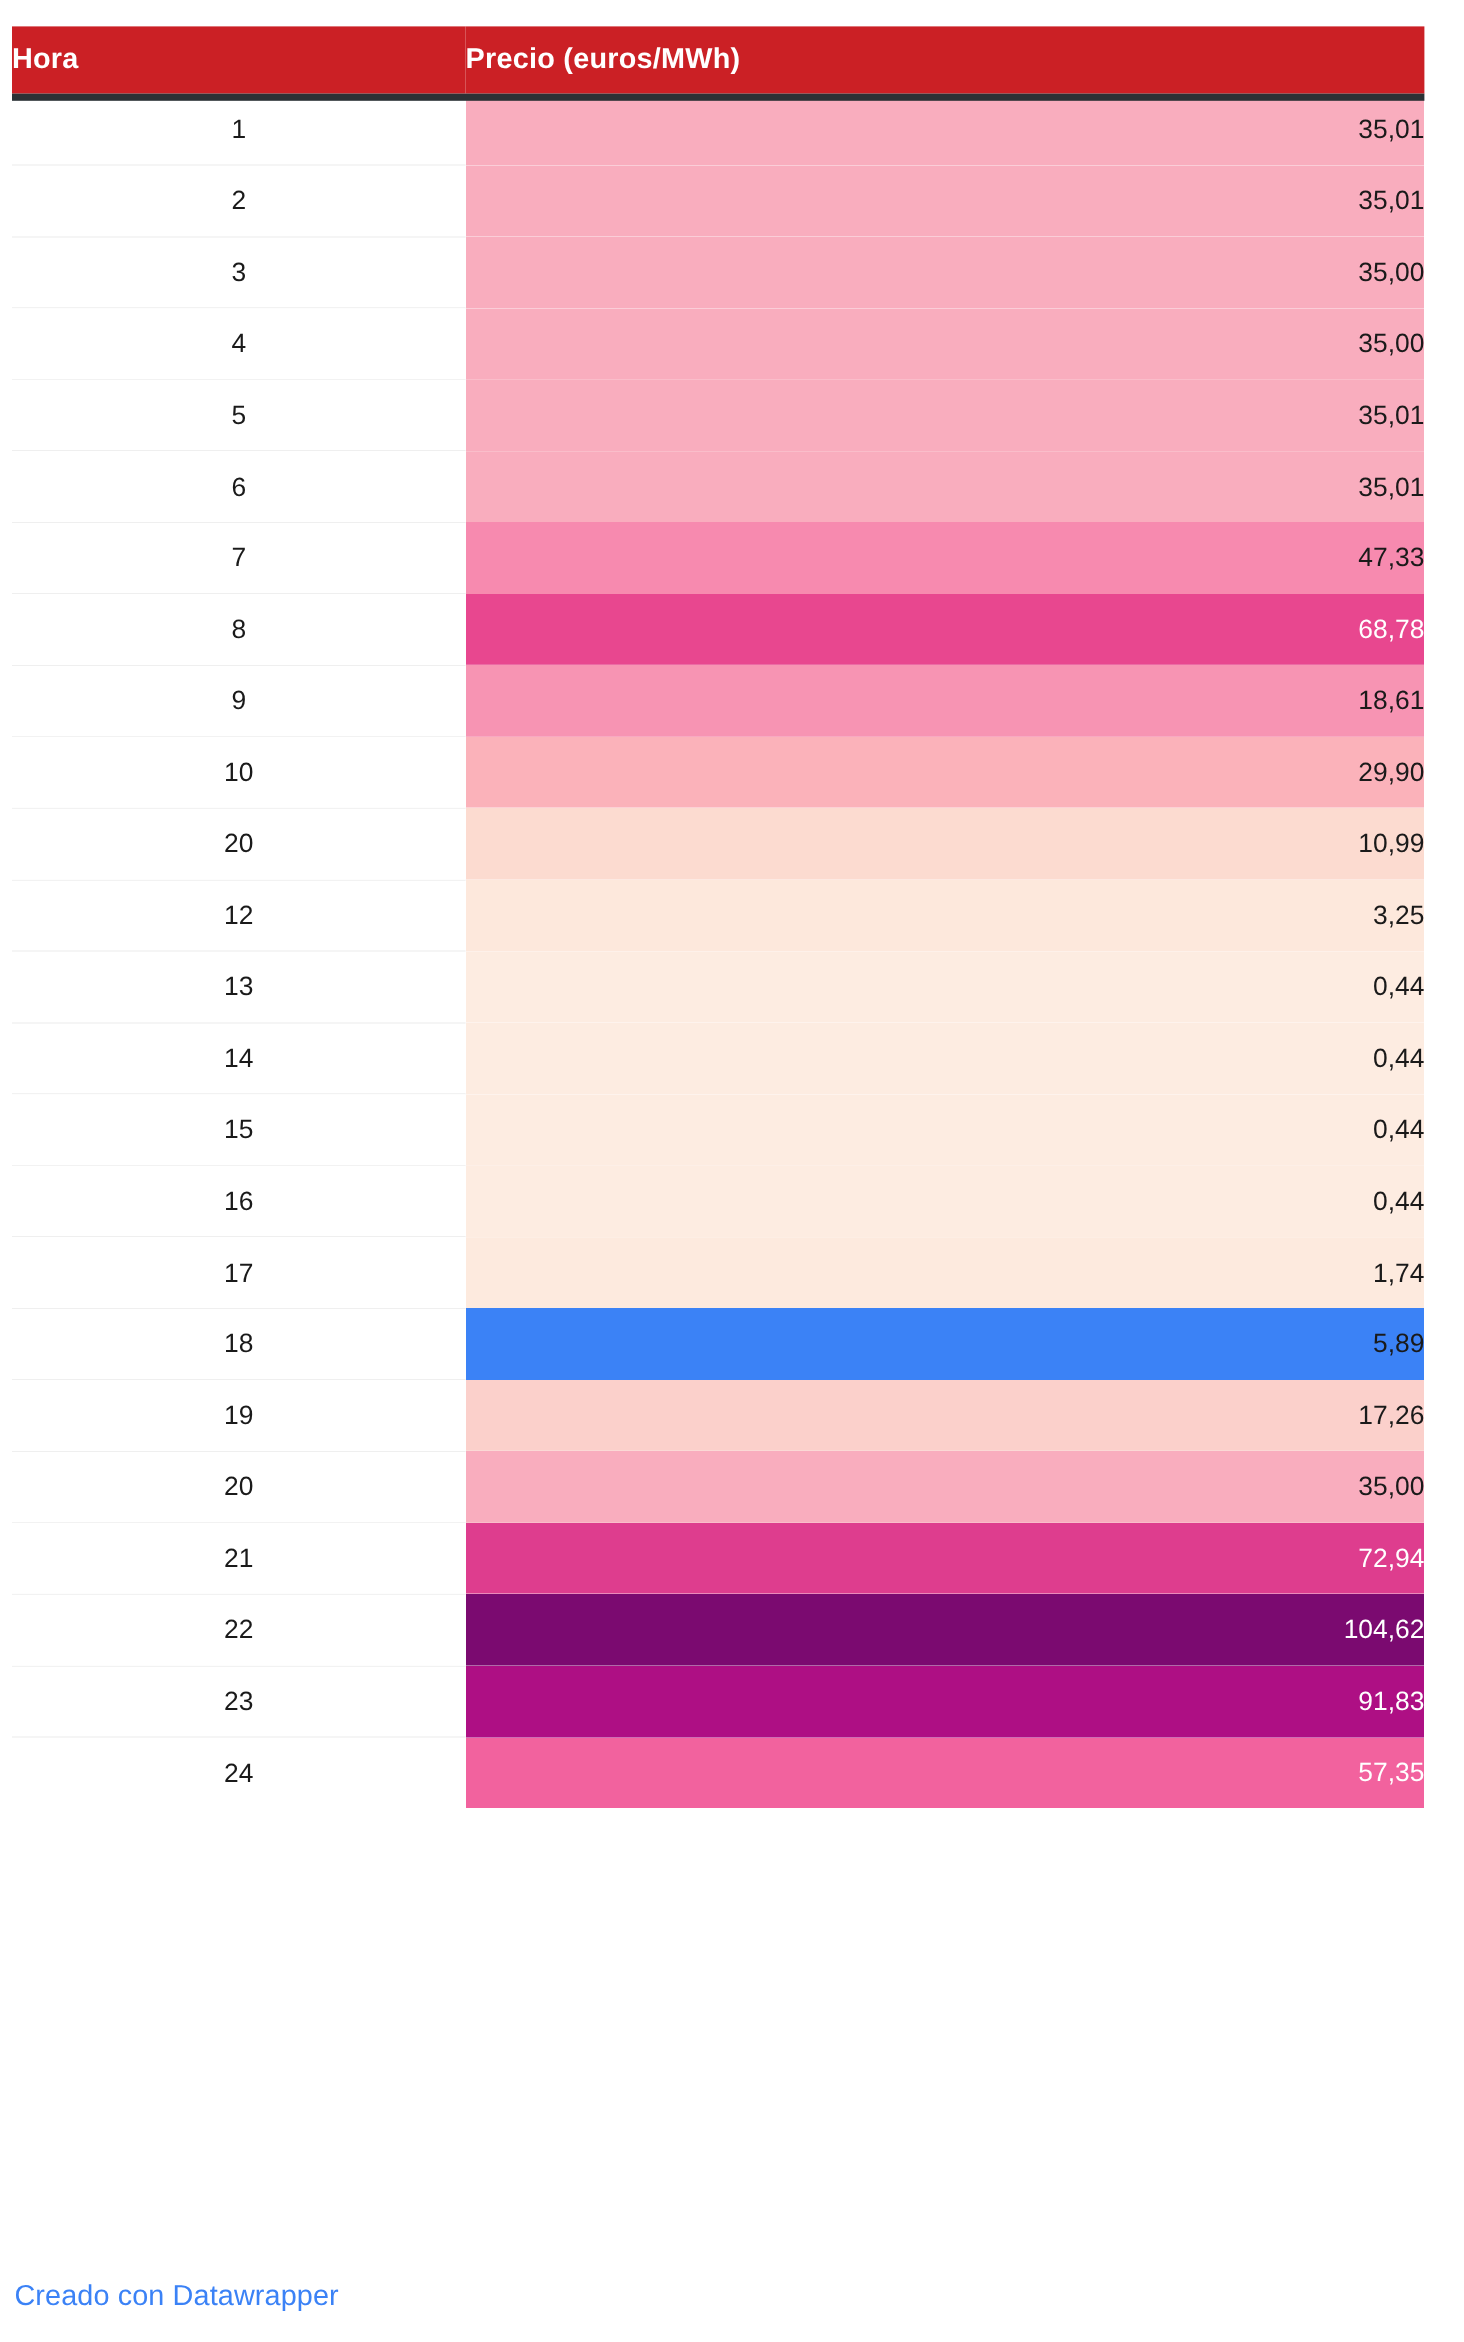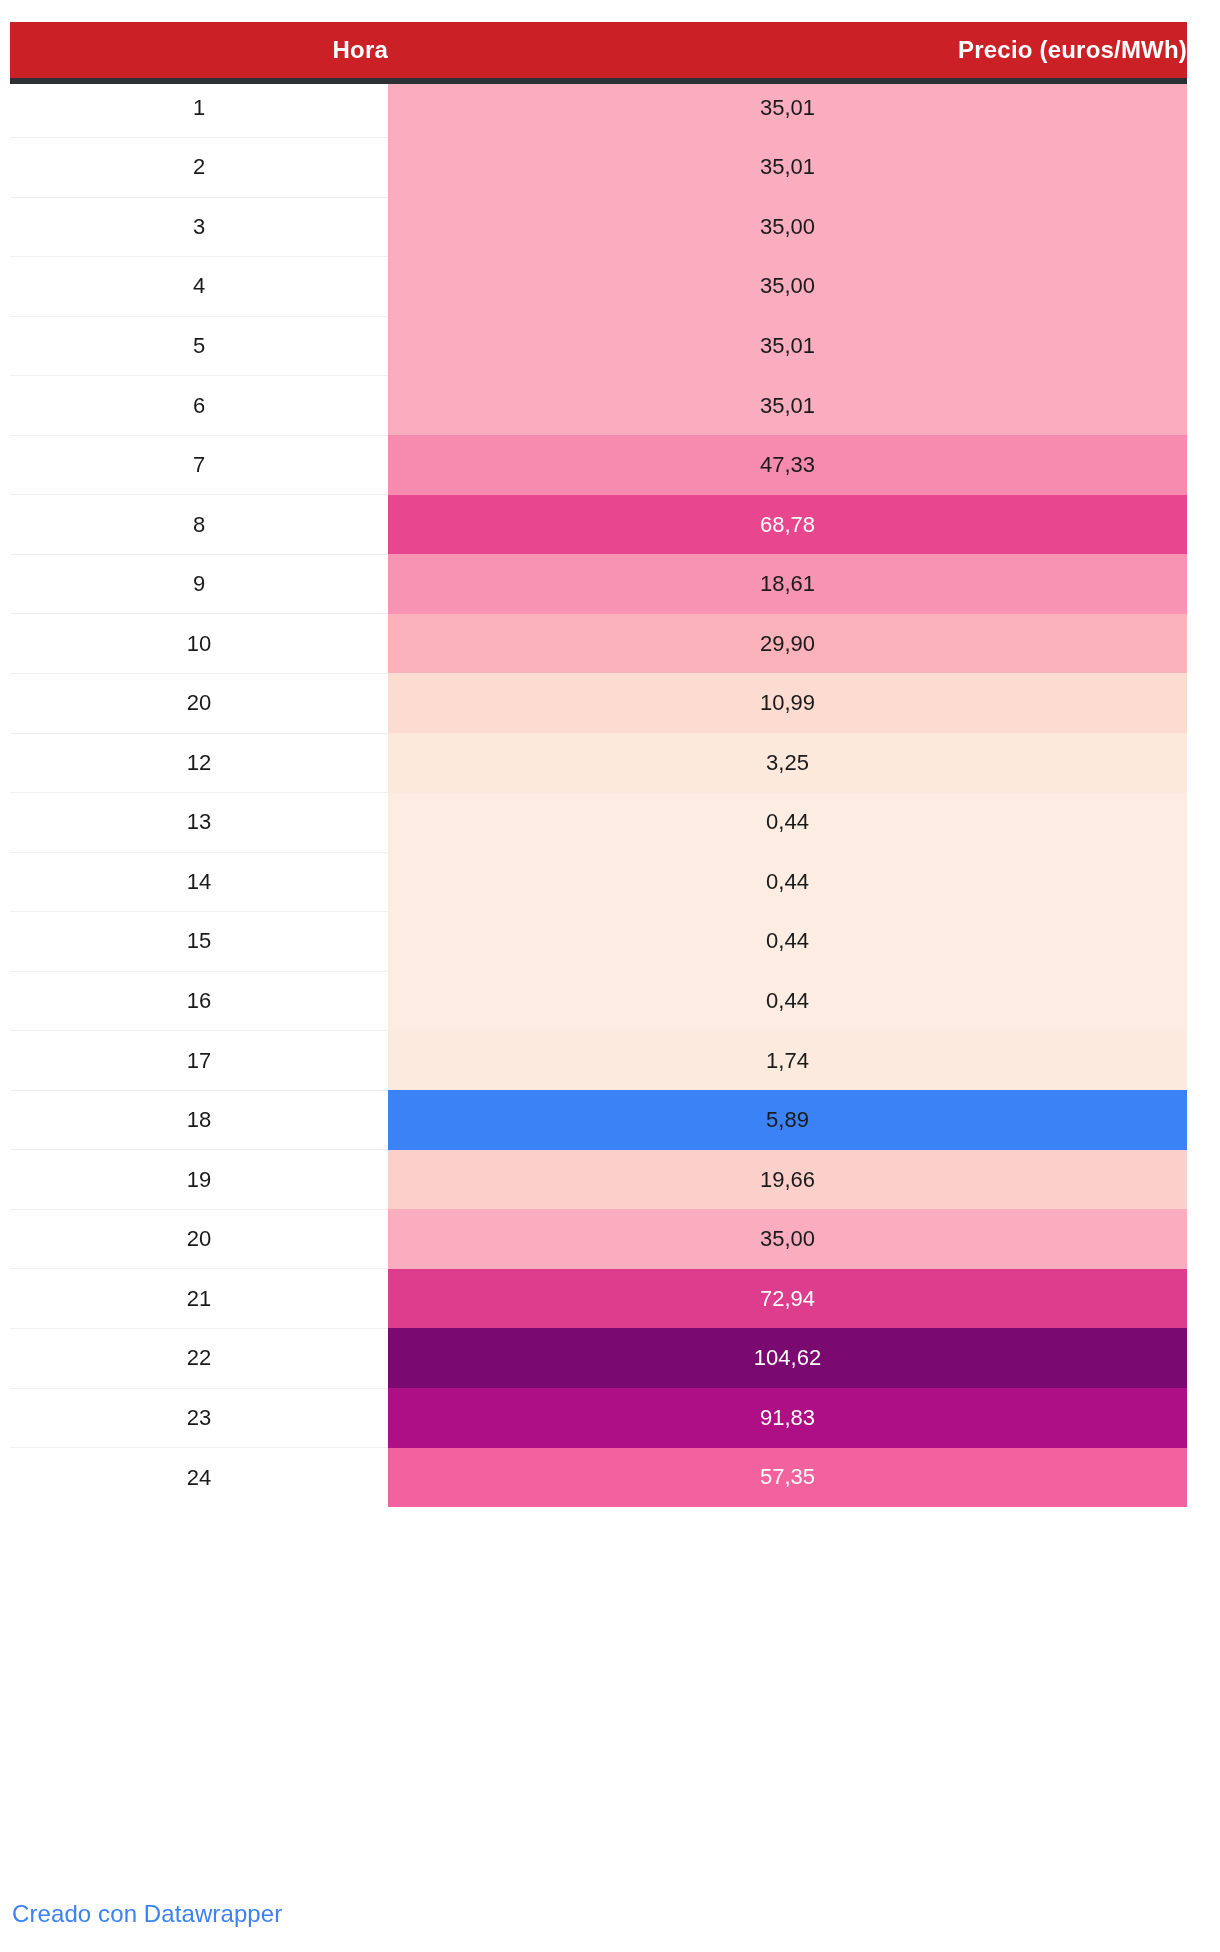--- a/index.html
+++ b/index.html
@@ -31,21 +31,21 @@
   }
   table.datatable col.col-hora  { width: 378px; }
   table.datatable col.col-precio{ width: 799px; }
 
   
   thead tr.header-row th {
     background: #cb2025;
     color: #ffffff;
     font-weight: bold;
     font-size: 24px;
-    text-align: right;
+    text-align: left;
     height: 56px;
     line-height: 56px;
     padding: 0;
     border: none;
     vertical-align: middle;
     letter-spacing: 0.2px;
   }
   thead tr.header-row th.th-hora   { padding-right: 0; }
   thead tr.header-row th.th-precio { padding-right: 0; }
 
@@ -70,20 +70,21 @@
     position: relative;
   }
   tbody tr.data-row td.cell-hora {
     background: #ffffff;
     border-top: 1px solid #efefef;
   }
   tbody tr.data-row:first-child td.cell-hora { border-top: none; }
 
   tbody tr.data-row td.cell-precio {
     color: #1a1a1a;
+    text-align: right;
   }
 
   
   .footer-note {
     position: absolute;
     left: 12px;
     top: 1900px;
     font-size: 24px;
     color: #3b82f6;
     letter-spacing: 0.1px;
@@ -175,21 +176,21 @@
           <tr class="data-row">
             <td class="cell-hora">17</td>
             <td class="cell-precio" style="background: rgb(253, 234, 222); color: rgb(26, 26, 26);">1,74</td>
           </tr>
           <tr class="data-row">
             <td class="cell-hora">18</td>
             <td class="cell-precio" style="background: #3b82f6; color: rgb(26, 26, 26);">5,89</td>
           </tr>
           <tr class="data-row">
             <td class="cell-hora">19</td>
-            <td class="cell-precio" style="background: rgb(251, 208, 203); color: rgb(26, 26, 26);">19,66</td>
+            <td class="cell-precio" style="background: rgb(251, 208, 203); color: rgb(26, 26, 26);">17,26</td>
           </tr>
           <tr class="data-row">
             <td class="cell-hora">20</td>
             <td class="cell-precio" style="background: rgb(249, 173, 190); color: rgb(26, 26, 26);">35,00</td>
           </tr>
           <tr class="data-row">
             <td class="cell-hora">21</td>
             <td class="cell-precio" style="background: rgb(222, 61, 142); color: rgb(255, 255, 255);">72,94</td>
           </tr>
           <tr class="data-row">

